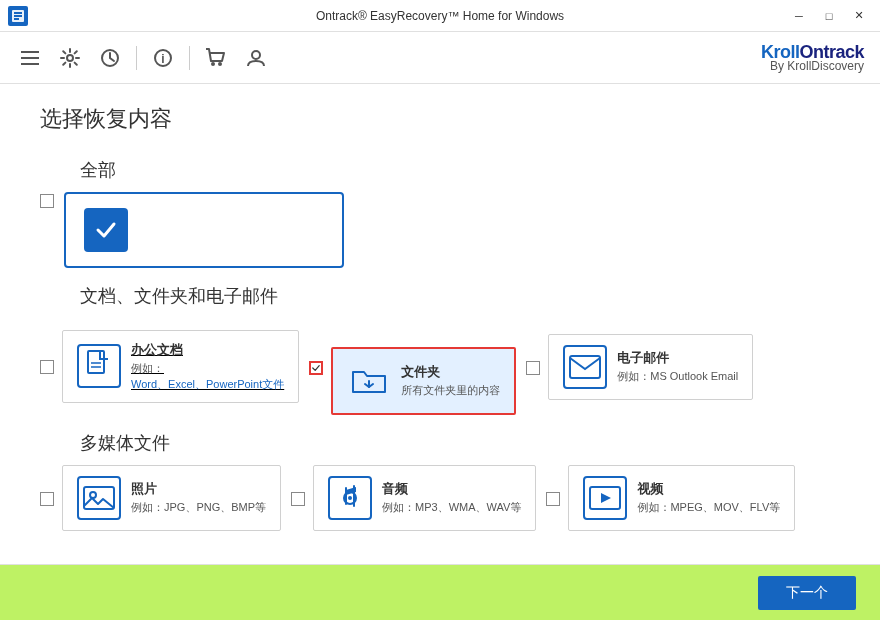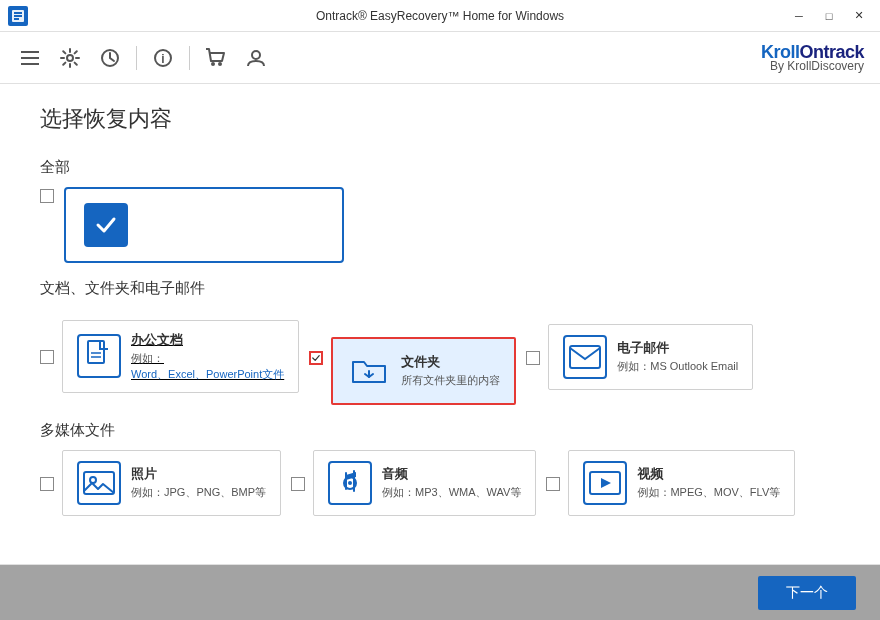--- a/index.html
+++ b/index.html
@@ -126,24 +126,25 @@
     .page-title {
       text-align: left;
       font-size: 22px;
       font-weight: normal;
       color: #333;
       margin-bottom: 24px;
     }
 
     
     .section-label {
-      font-size: 15px;
+      font-size: 18px;
       color: #333;
       margin-bottom: 10px;
       font-weight: normal;
+      margin-left: 40px;
     }
 
     
     .option-card {
       border: 1px solid #d0d0d0;
       border-radius: 2px;
       display: flex;
       align-items: center;
       padding: 10px 14px;
       gap: 10px;
@@ -225,21 +226,21 @@
       display: flex;
       align-items: center;
       justify-content: center;
     }
 
     
     svg { display: block; }
 
     
     .bottom-bar {
-      background: #a3a3a3;
+      background: #bef264;
       border-top: 1px solid #e0e0e0;
       height: 56px;
       display: flex;
       align-items: center;
       justify-content: flex-end;
       padding: 0 24px;
       flex-shrink: 0;
     }
     .next-btn {
       background: #1565c0;

